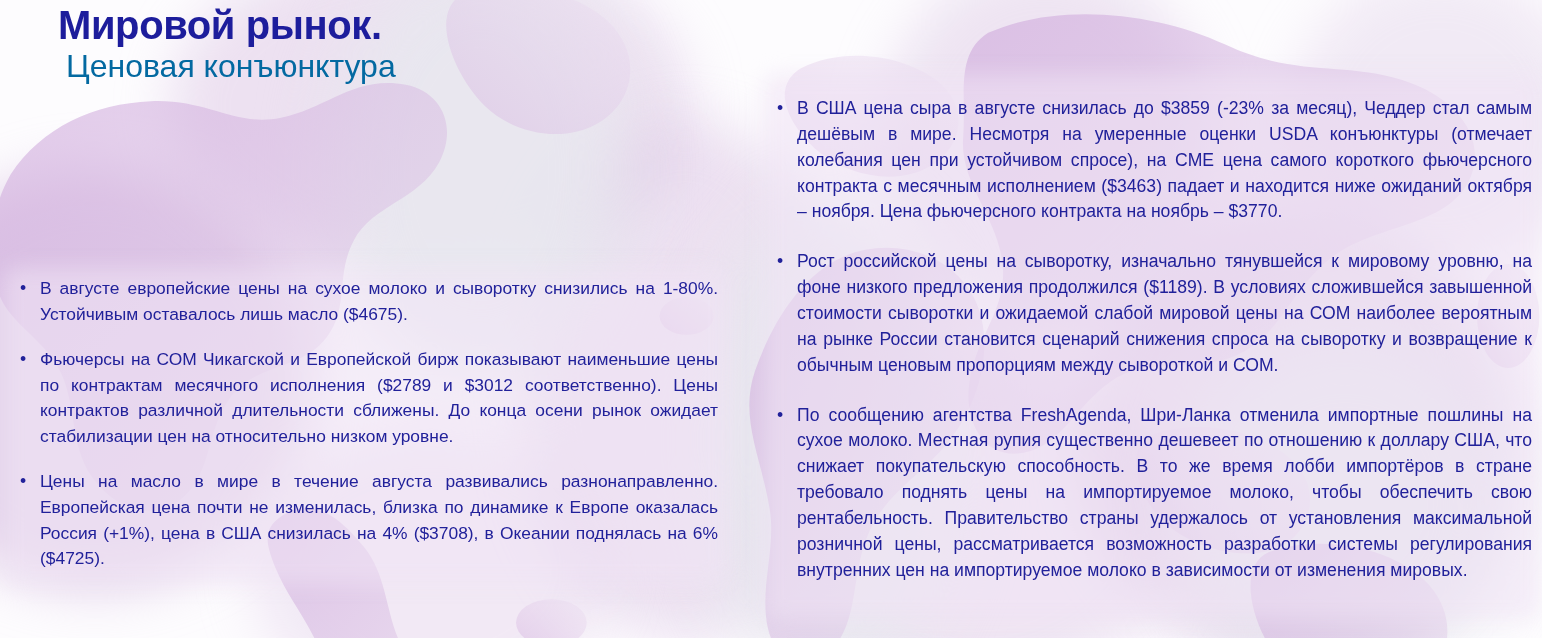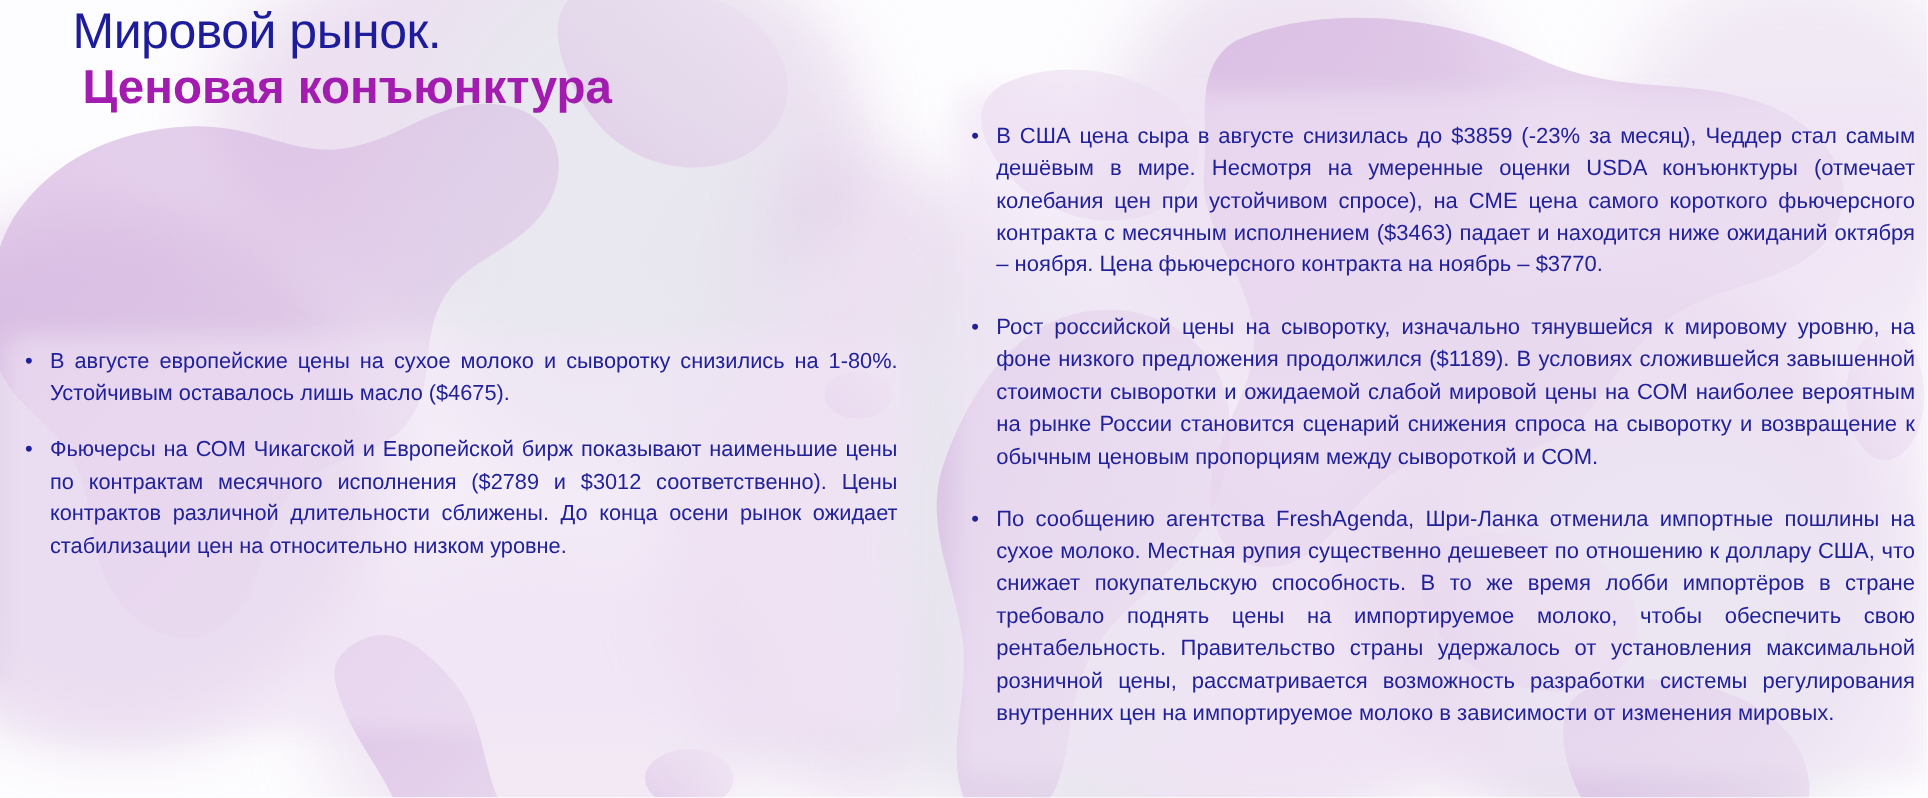--- a/index.html
+++ b/index.html
@@ -73,31 +73,31 @@
   
   .header {
     position: absolute;
     left: 58px;
     top: 4px;
     z-index: 5;
   }
   .title-main {
     margin: 0;
     font-size: 40px;
-    font-weight: 400;
+    font-weight: 700;
     letter-spacing: -0.4px;
     color: #1d1d9c;
     line-height: 1.08;
     white-space: nowrap;
   }
   .title-sub {
     margin: 2px 0 0 8px;
-    font-size: 38px;
-    font-weight: 700;
-    color: #a21caf;
+    font-size: 32px;
+    font-weight: 400;
+    color: #0369a1;
     line-height: 1.12;
     white-space: nowrap;
   }
 
   
   .col {
     position: absolute;
     z-index: 4;
     color: #21219a;
   }
@@ -208,20 +208,21 @@
   </div>
 
   <div class="header">
     <h1 class="title-main">Мировой рынок.</h1>
     <div class="title-sub">Ценовая конъюнктура</div>
   </div>
 
   <div class="col col-left">
     <p class="bullet">В августе европейские цены на сухое молоко и сыворотку снизились на 1-80%. Устойчивым оставалось лишь масло ($4675).</p>
     <p class="bullet">Фьючерсы на СОМ Чикагской и Европейской бирж показывают наименьшие цены по контрактам месячного исполнения ($2789 и $3012 соответственно). Цены контрактов различной длительности сближены. До конца осени рынок ожидает стабилизации цен на относительно низком уровне.</p>
+    <p class="bullet">Цены на масло в мире в течение августа развивались разнонаправленно. Европейская цена почти не изменилась, близка по динамике к Европе оказалась Россия (+1%), цена в США снизилась на 4% ($3708), в Океании поднялась на 6% ($4725).</p>
   </div>
 
   <div class="col col-right">
     <p class="bullet">В США цена сыра в августе снизилась до $3859 (-23% за месяц), Чеддер стал самым дешёвым в мире. Несмотря на умеренные оценки USDA конъюнктуры (отмечает колебания цен при устойчивом спросе), на CME цена самого короткого фьючерсного контракта с  месячным исполнением ($3463) падает и находится ниже ожиданий октября – ноября. Цена фьючерсного контракта на ноябрь – $3770.</p>
     <p class="bullet">Рост российской цены на сыворотку, изначально тянувшейся к мировому уровню, на фоне низкого предложения продолжился ($1189). В условиях сложившейся завышенной стоимости сыворотки и ожидаемой слабой мировой цены на СОМ наиболее вероятным на рынке России становится сценарий снижения спроса на сыворотку и возвращение к обычным ценовым пропорциям между сывороткой и СОМ.</p>
     <p class="bullet">По сообщению агентства FreshAgenda, Шри-Ланка отменила импортные пошлины на сухое молоко. Местная рупия существенно дешевеет по отношению к доллару США, что снижает покупательскую способность. В то же время лобби импортёров в стране требовало поднять цены на импортируемое молоко, чтобы обеспечить свою рентабельность. Правительство страны удержалось от установления максимальной розничной цены, рассматривается возможность разработки системы регулирования внутренних цен на импортируемое молоко в зависимости от изменения мировых.</p>
   </div>
 
 </div>
 

